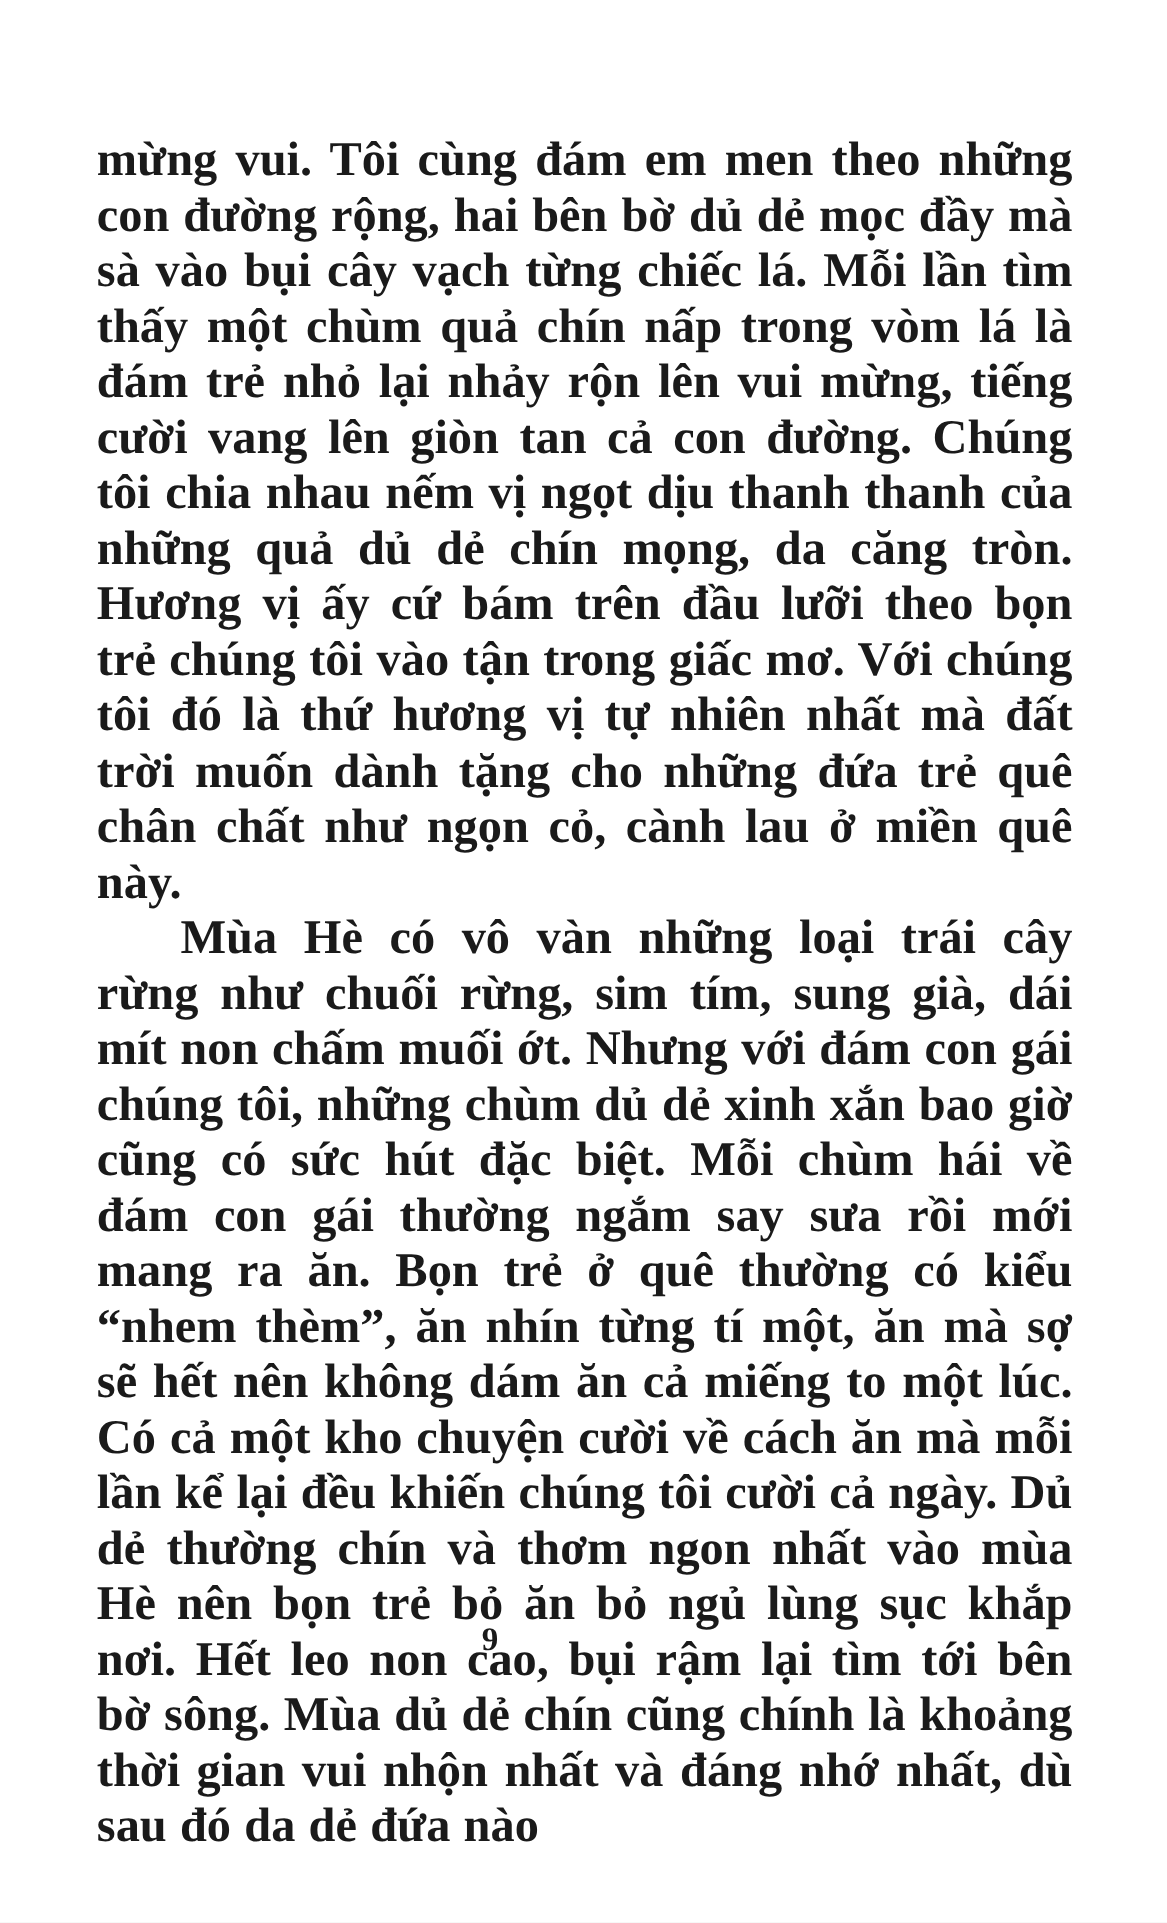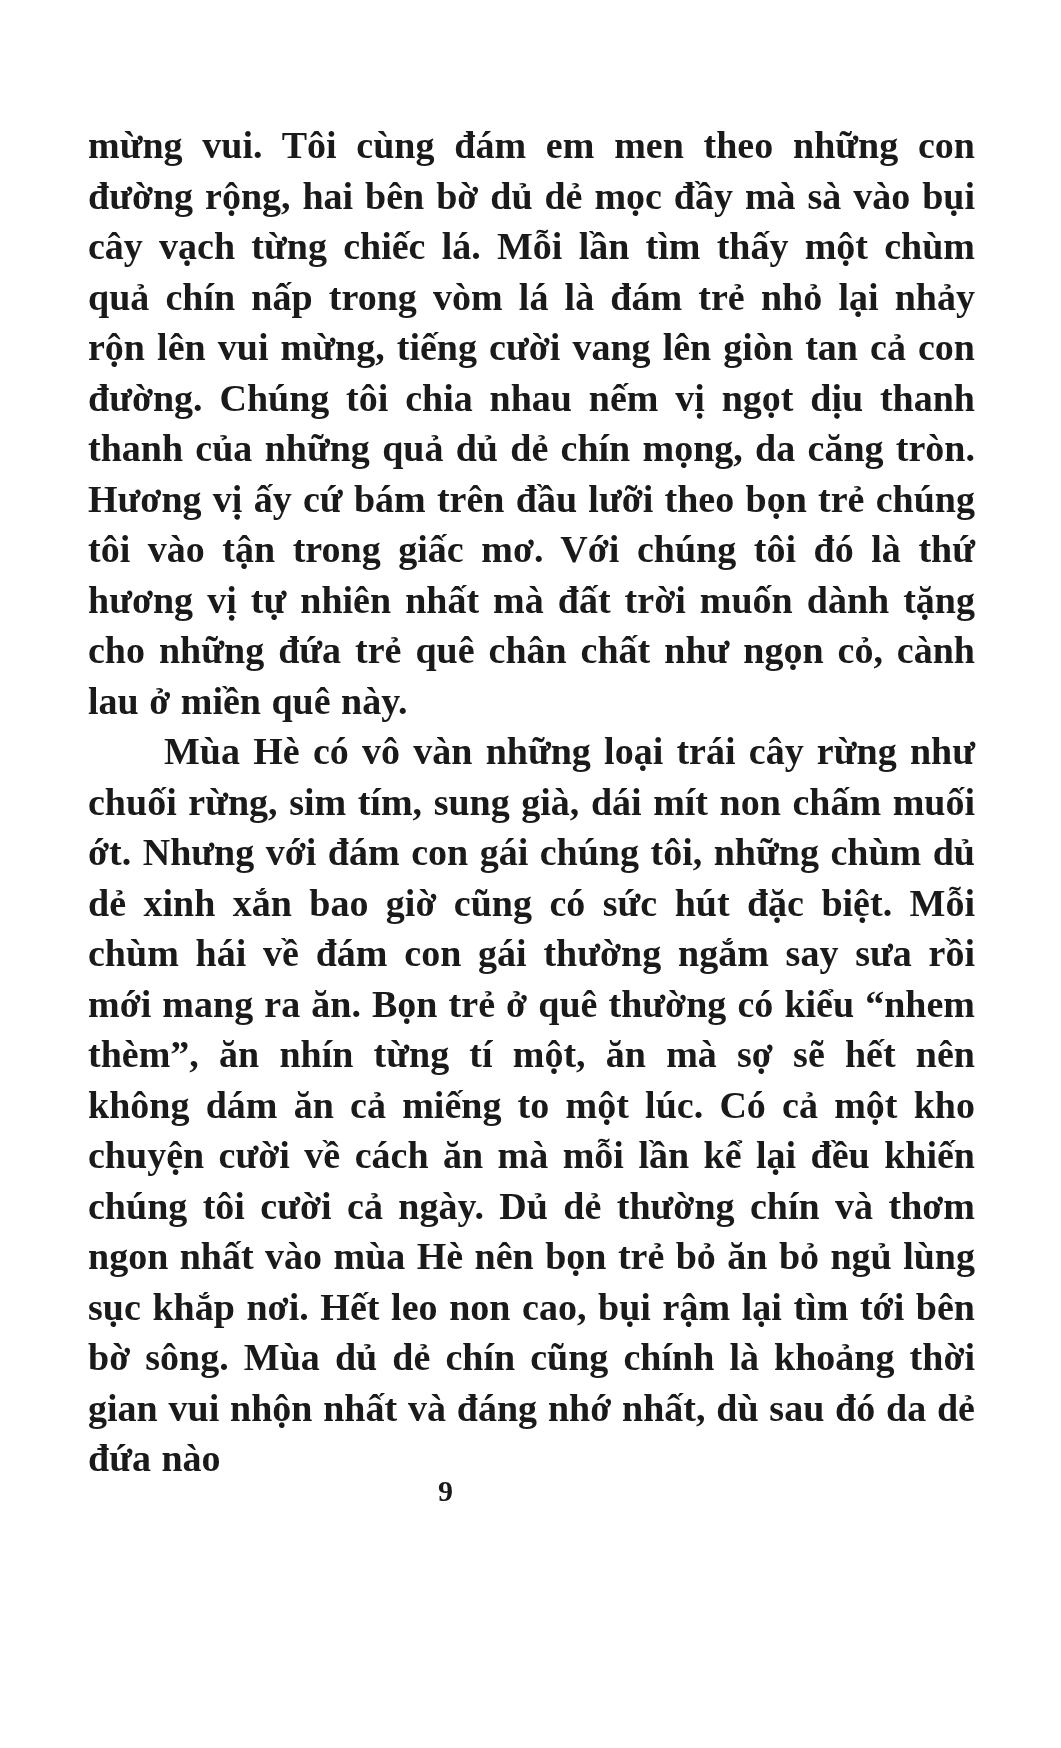--- a/index.html
+++ b/index.html
@@ -18,21 +18,21 @@
     overflow: hidden;
   }
   .text-block {
     position: absolute;
     left: 88px;
     right: 86px;
     top: 120px;
   }
   .para {
     margin: 0;
-    font-size: 38px;
+    font-size: 44px;
     line-height: 50.5px;
     font-weight: 600;
     text-align: justify;
     text-justify: inter-word;
     word-spacing: 1px;
   }
   .para.indent {
     text-indent: 76px;
   }
   .page-number {

